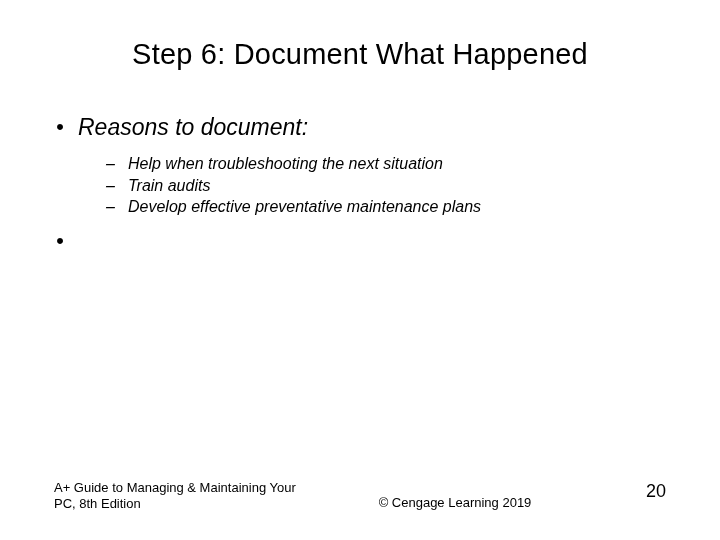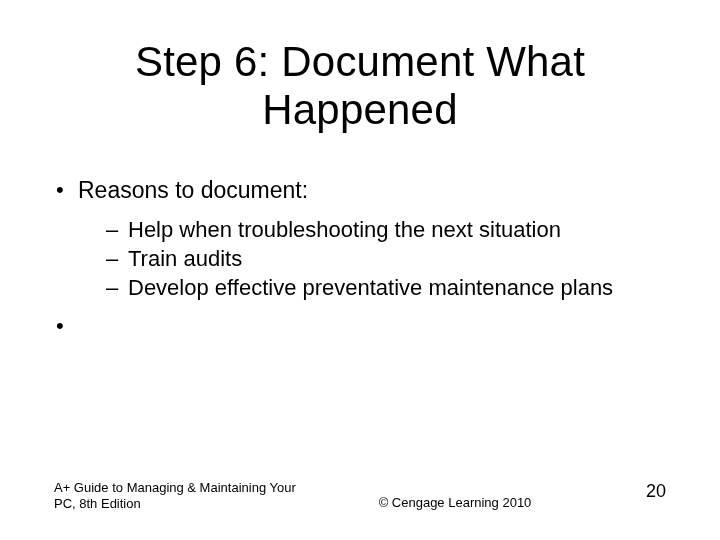--- a/index.html
+++ b/index.html
@@ -11,52 +11,53 @@
       background: #fff;
       overflow: hidden;
     }
     .slide {
       width: 720px;
       height: 540px;
       position: relative;
       padding: 38px 54px 0 54px;
     }
     .title {
-      font-size: 42px;
+      font-size: 29px;
       font-weight: 400;
       text-align: center;
       margin-bottom: 42px;
       letter-spacing: 0.2px;
     }
     .content {
       font-size: 23px;
       line-height: 1.28;
     }
     ul.level1 {
       list-style: none;
       padding-left: 0;
+      font-style: italic;
     }
     ul.level1 > li {
       position: relative;
       padding-left: 24px;
       margin-bottom: 10px;
     }
     ul.level1 > li::before {
       content: "•";
       position: absolute;
       left: 2px;
       top: 0;
       font-size: 22px;
       line-height: 1.28;
     }
     ul.level2 {
       list-style: none;
       padding-left: 28px;
       margin-top: 12px;
-      font-size: 22px;
+      font-size: 16px;
       line-height: 1.22;
     }
     ul.level2 > li {
       position: relative;
       padding-left: 22px;
       margin-bottom: 2px;
     }
     ul.level2 > li::before {
       content: "–";
       position: absolute;
@@ -108,17 +109,17 @@
 
       <li>
         <div class="spacer"></div>
       </li>
 
     </ul>
   </div>
 
   <div class="footer">
     <div class="footer-left">A+ Guide to Managing &amp; Maintaining Your PC, 8th Edition</div>
-    <div class="footer-center">© Cengage Learning 2010</div>
+    <div class="footer-center">© Cengage Learning 2019</div>
     <div class="footer-right">20</div>
   </div>
 
 </div>
 
 </body></html>

